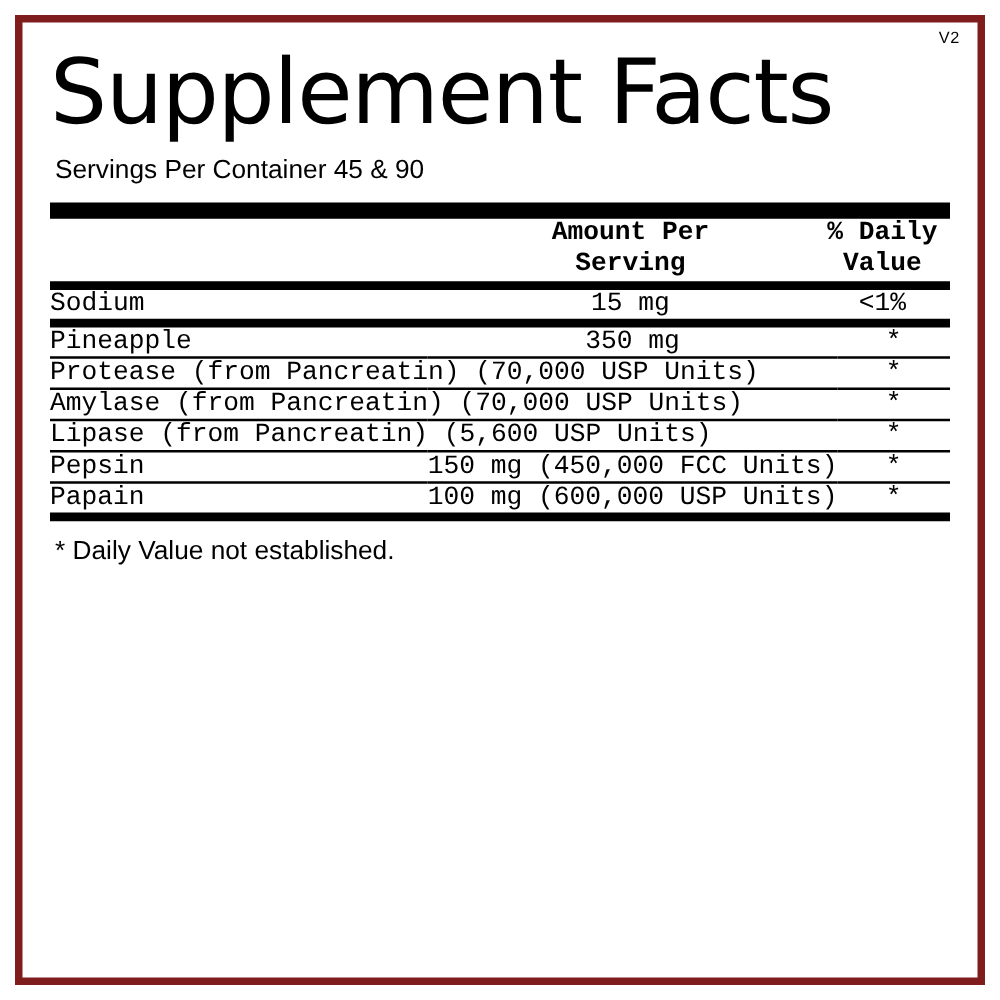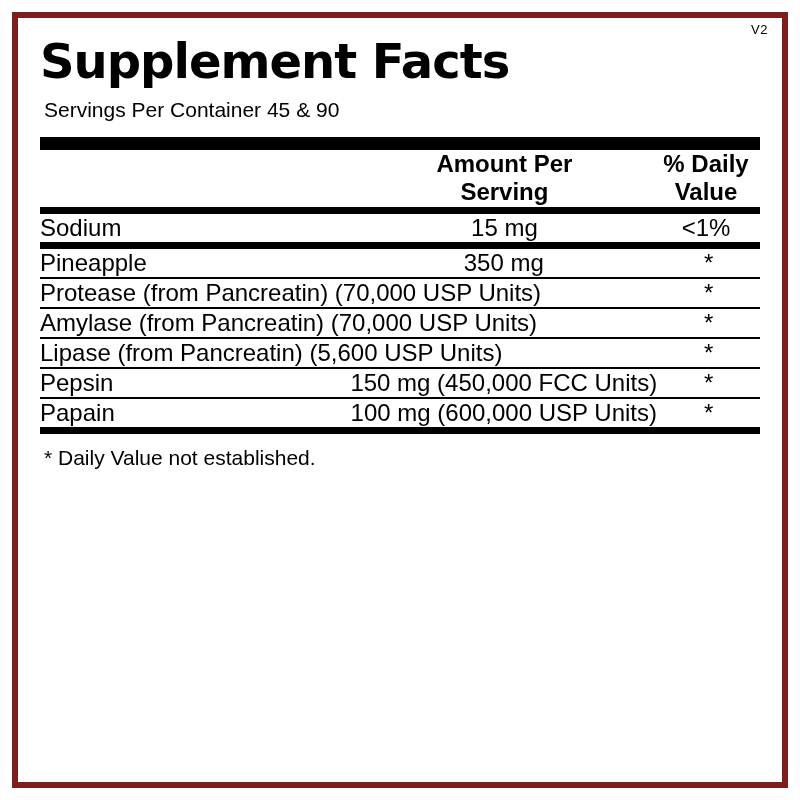--- a/index.html
+++ b/index.html
@@ -34,22 +34,22 @@
     letter-spacing: 0.5px;
   }
   .inner {
     position: absolute;
     left: 22px;
     top: 12px;
     right: 22px;
   }
   .title {
     font-family: "DejaVu Sans", sans-serif;
-    font-weight: bold;
-    font-size: 48px;
+    font-weight: normal;
+    font-size: 72px;
     line-height: 1.05;
     letter-spacing: -1px;
     margin: 6px 0 4px 0;
     white-space: nowrap;
   }
   .serving-lines {
     font-family: "Liberation Sans", sans-serif;
     font-size: 21px;
     line-height: 1.32;
     margin-left: 4px;
@@ -60,22 +60,22 @@
     background: #000;
     margin-top: 13px;
   }
   .rule-med {
     height: 7px;
     background: #000;
   }
   table.facts {
     width: 100%;
     border-collapse: collapse;
-    font-family: Liberation Sans, sans-serif;
-    font-size: 24px;
+    font-family: Liberation Mono, monospace;
+    font-size: 21px;
   }
   table.facts td {
     padding: 0;
     vertical-align: bottom;
   }
   .hdr-row td {
     padding-top: 6px;
     padding-bottom: 5px;
     font-weight: bold;
     text-align: center;

